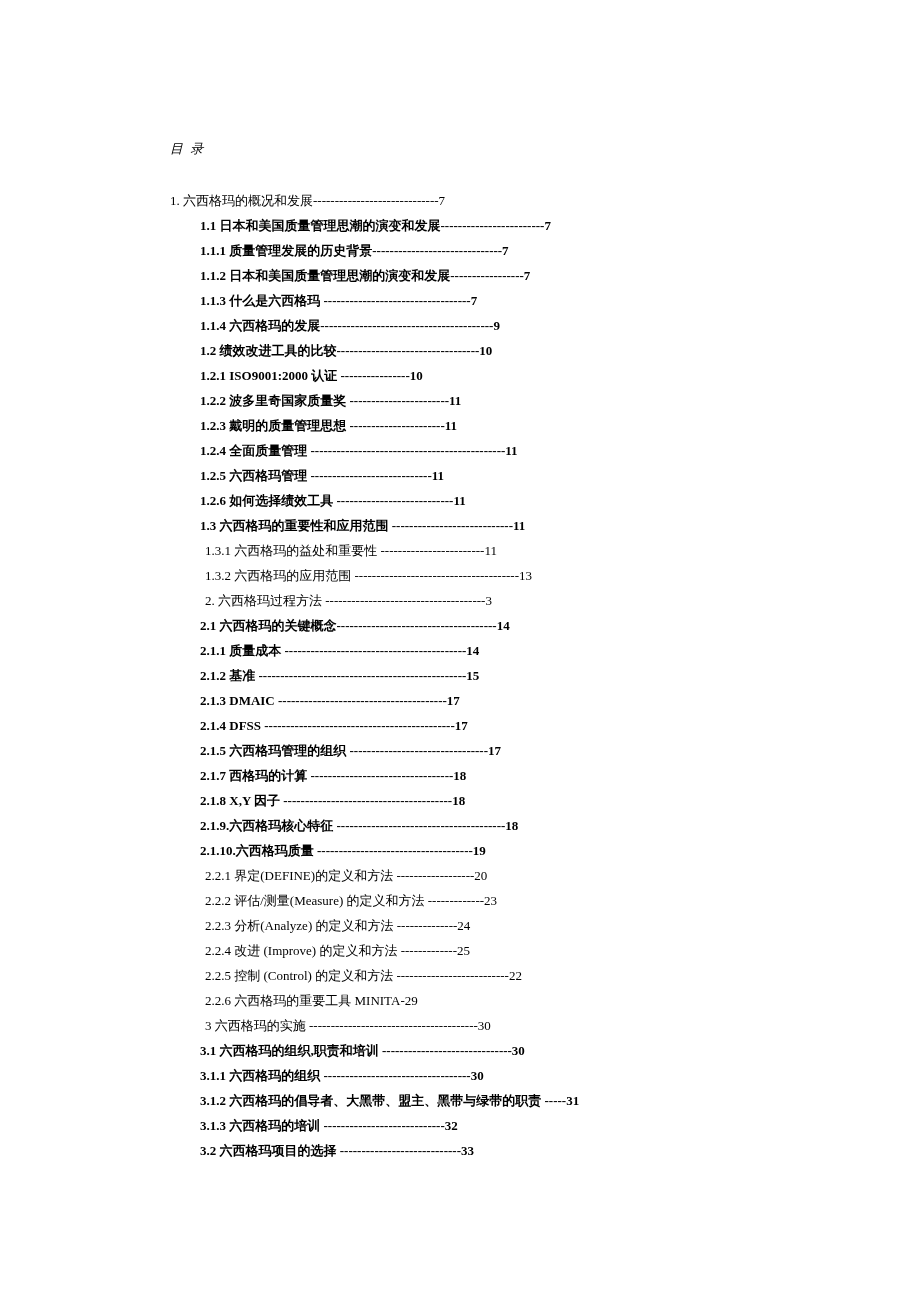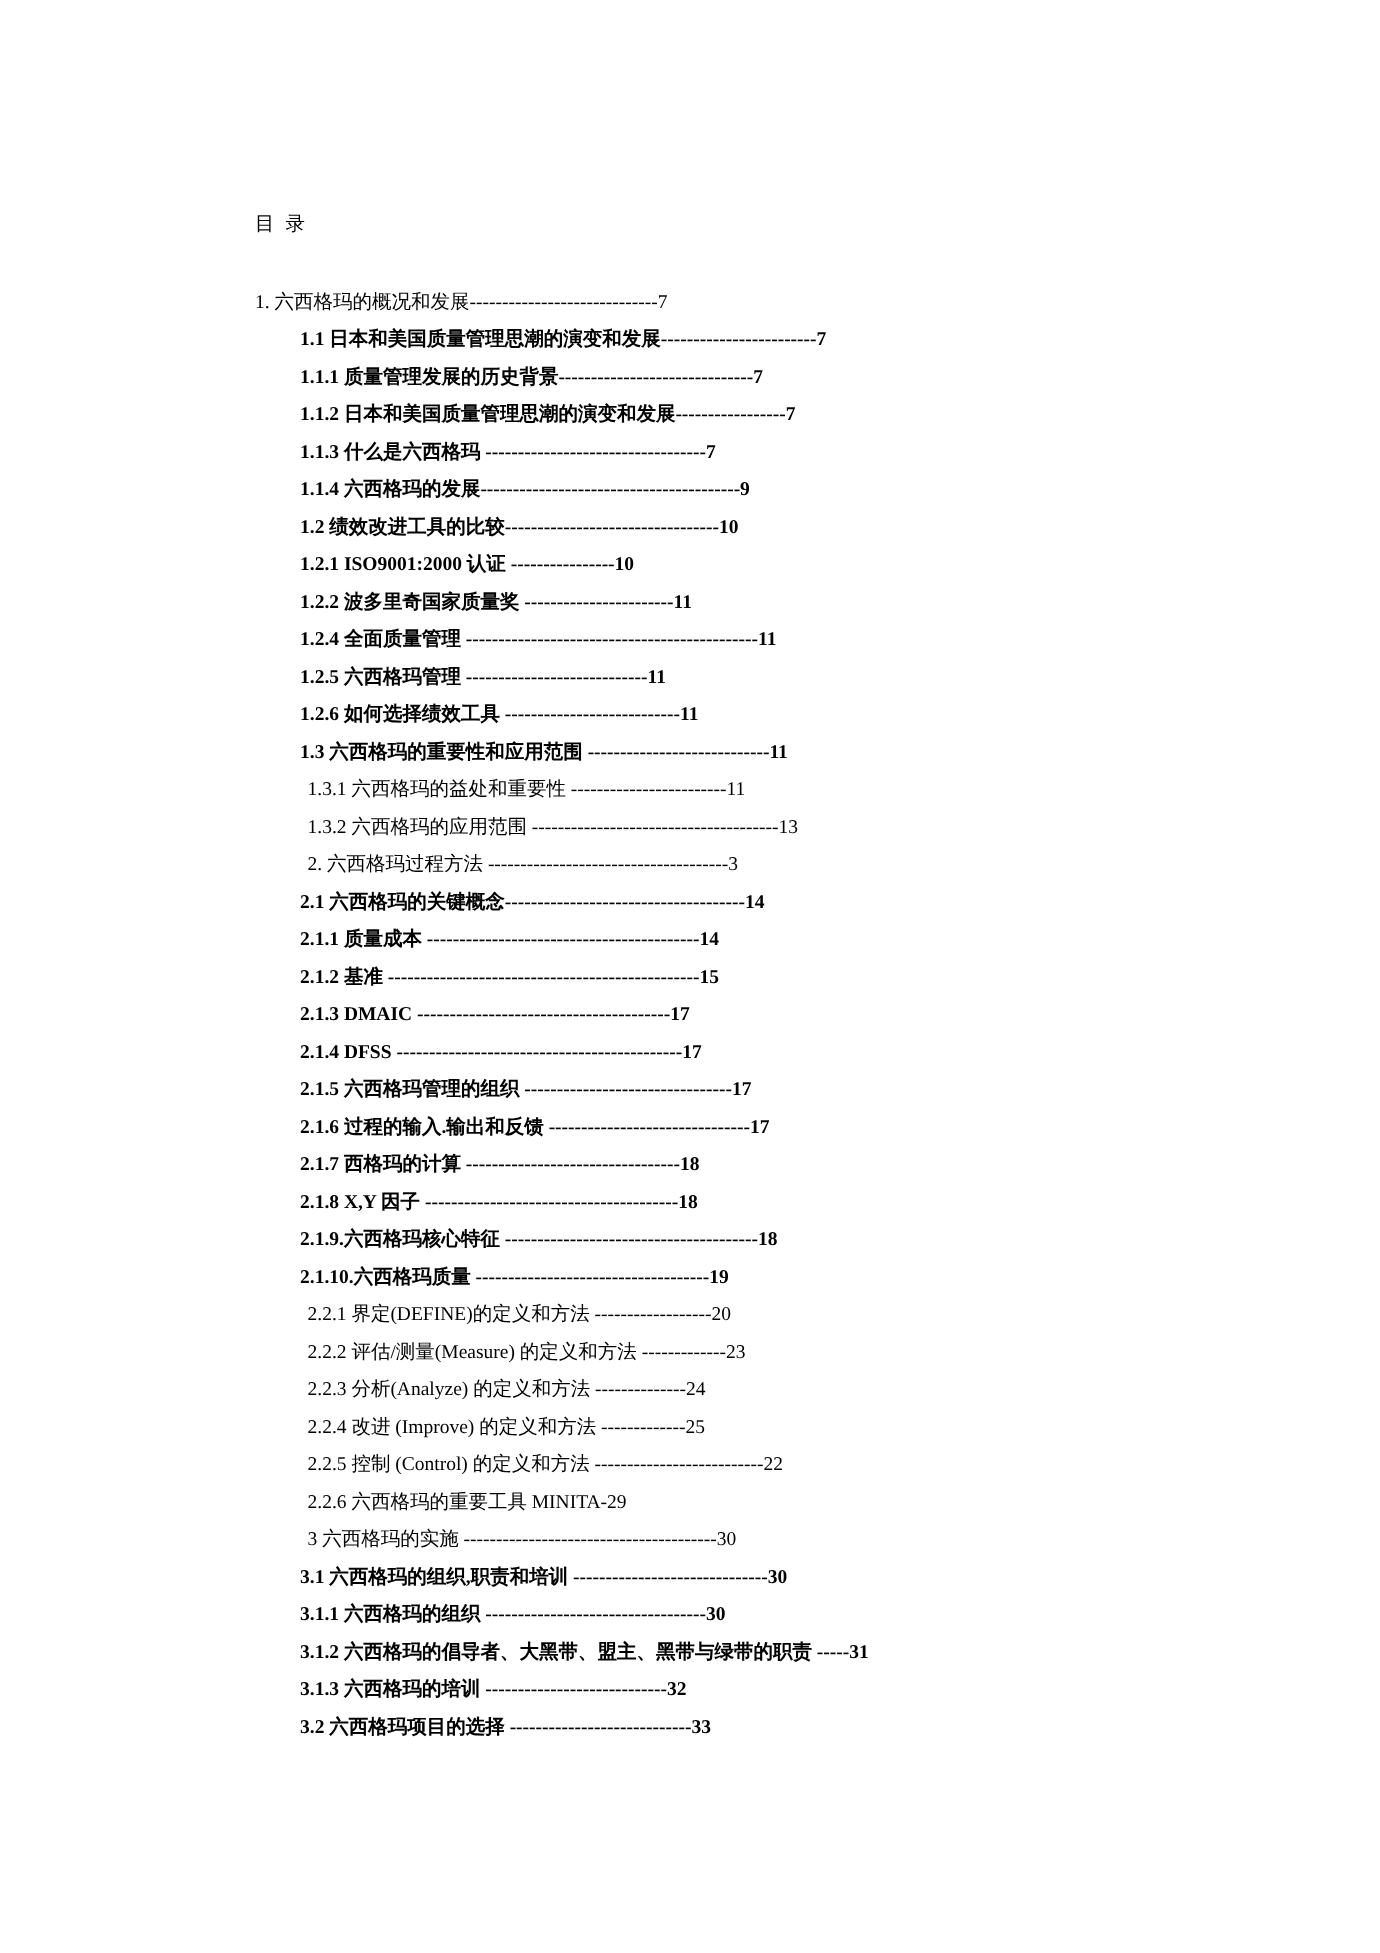--- a/index.html
+++ b/index.html
@@ -10,20 +10,21 @@
     font-size: 13px;
     color: #000;
     width: 920px;
   }
   .page {
     padding: 140px 170px 60px 170px;
   }
   .title {
     margin-bottom: 30px;
     letter-spacing: 2px;
+    font-style: italic;
   }
   .line {
     line-height: 25px;
     white-space: nowrap;
   }
   .ind0 { padding-left: 0px; }
   .ind1 { padding-left: 30px; font-weight: bold; }
   .ind2 { padding-left: 35px; }
 </style>
 </head>
@@ -34,34 +35,34 @@
   <div id="list">
       <div class="line ind0">1.  六西格玛的概况和发展-----------------------------7</div>
       <div class="line ind1">1.1 日本和美国质量管理思潮的演变和发展------------------------7</div>
       <div class="line ind1">1.1.1 质量管理发展的历史背景------------------------------7</div>
       <div class="line ind1">1.1.2 日本和美国质量管理思潮的演变和发展-----------------7</div>
       <div class="line ind1">1.1.3 什么是六西格玛 ----------------------------------7</div>
       <div class="line ind1">1.1.4 六西格玛的发展----------------------------------------9</div>
       <div class="line ind1">1.2 绩效改进工具的比较---------------------------------10</div>
       <div class="line ind1">1.2.1 ISO9001:2000 认证 ----------------10</div>
       <div class="line ind1">1.2.2 波多里奇国家质量奖 -----------------------11</div>
+      <div class="line ind1">1.2.3 戴明的质量管理思想 ----------------------11</div>
       <div class="line ind1">1.2.4 全面质量管理 ---------------------------------------------11</div>
       <div class="line ind1">1.2.5 六西格玛管理 ----------------------------11</div>
       <div class="line ind1">1.2.6 如何选择绩效工具 ---------------------------11</div>
       <div class="line ind1">1.3 六西格玛的重要性和应用范围 ----------------------------11</div>
       <div class="line ind2">1.3.1 六西格玛的益处和重要性 ------------------------11</div>
       <div class="line ind2">1.3.2 六西格玛的应用范围 --------------------------------------13</div>
       <div class="line ind2">2. 六西格玛过程方法 -------------------------------------3</div>
       <div class="line ind1">2.1 六西格玛的关键概念-------------------------------------14</div>
       <div class="line ind1">2.1.1 质量成本 ------------------------------------------14</div>
       <div class="line ind1">2.1.2 基准 ------------------------------------------------15</div>
       <div class="line ind1">2.1.3 DMAIC ---------------------------------------17</div>
       <div class="line ind1">2.1.4 DFSS --------------------------------------------17</div>
       <div class="line ind1">2.1.5 六西格玛管理的组织 --------------------------------17</div>
-      <div class="line ind1">2.1.6 过程的输入.输出和反馈 -------------------------------17</div>
       <div class="line ind1">2.1.7 西格玛的计算 ---------------------------------18</div>
       <div class="line ind1">2.1.8 X,Y 因子 ---------------------------------------18</div>
       <div class="line ind1">2.1.9.六西格玛核心特征 ---------------------------------------18</div>
       <div class="line ind1">2.1.10.六西格玛质量 ------------------------------------19</div>
       <div class="line ind2">2.2.1 界定(DEFINE)的定义和方法 ------------------20</div>
       <div class="line ind2">2.2.2 评估/测量(Measure) 的定义和方法 -------------23</div>
       <div class="line ind2">2.2.3 分析(Analyze) 的定义和方法 --------------24</div>
       <div class="line ind2">2.2.4 改进 (Improve) 的定义和方法 -------------25</div>
       <div class="line ind2">2.2.5 控制 (Control) 的定义和方法 --------------------------22</div>
       <div class="line ind2">2.2.6 六西格玛的重要工具 MINITA-29</div>

